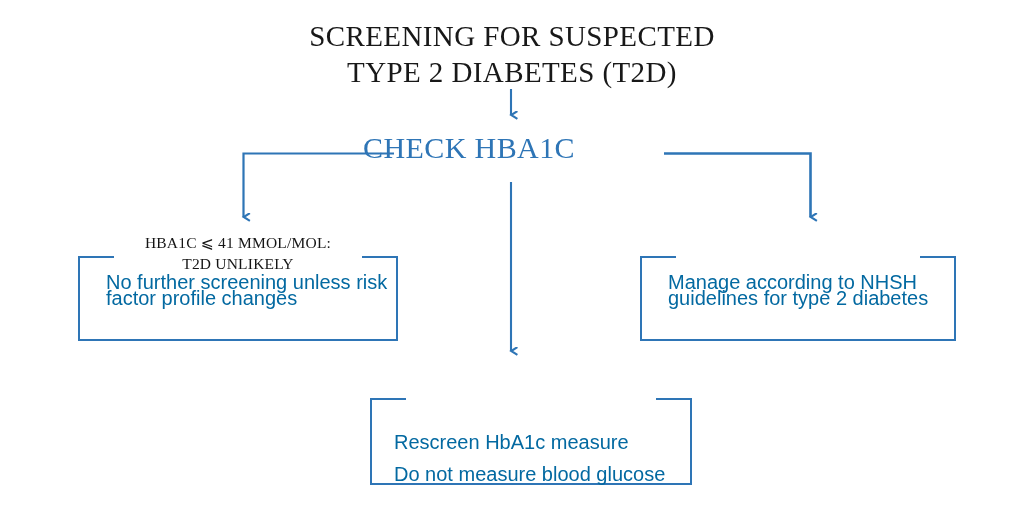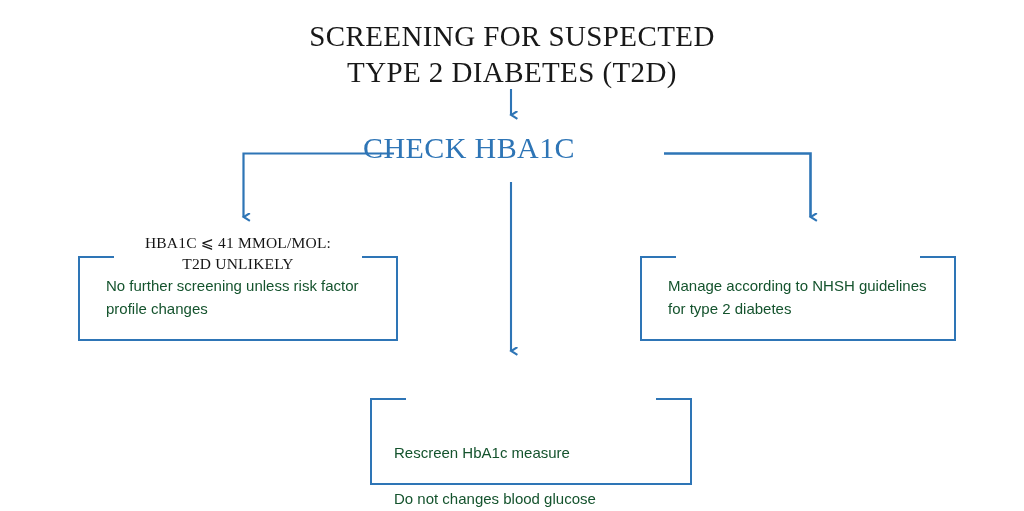--- a/index.html
+++ b/index.html
@@ -87,23 +87,23 @@
     font-family: "Liberation Serif", "DejaVu Serif", serif;
     font-size: 15.5px;
     line-height: 21px;
     letter-spacing: 0.2px;
     color: #151515;
     white-space: pre-line;
   }
   .box .body {
     position: absolute;
     font-family: "Liberation Sans", sans-serif;
-    font-size: 15px;
-    line-height: 23px;
-    color: #14532d;
+    font-size: 20px;
+    line-height: 16px;
+    color: #0369a1;
     white-space: pre-line;
   }
 
   
   #box-left   { left: 78px;  top: 228px; width: 320px; height: 113px; }
   #box-left   .frame   { top: 28px; }
   #box-left   .top-stub { top: 28px; }
   #box-left   .heading { top: 4px; }
   #box-left   .body    { left: 28px; top: 46px; right: 10px; }
 
@@ -162,17 +162,17 @@
     <div class="top-stub right"></div>
     <div class="body">Manage according to NHSH guidelines for type 2 diabetes</div>
   </div>
 
   <div class="box" id="box-bottom">
     <div class="frame"></div>
     <div class="top-stub left"></div>
     <div class="top-stub right"></div>
     <div class="body">
       <div>Rescreen HbA1c measure</div>
-      <div class="emph">Do not changes blood glucose</div>
+      <div class="emph">Do not measure blood glucose</div>
     </div>
   </div>
 
 </div>
 
 </body></html>

